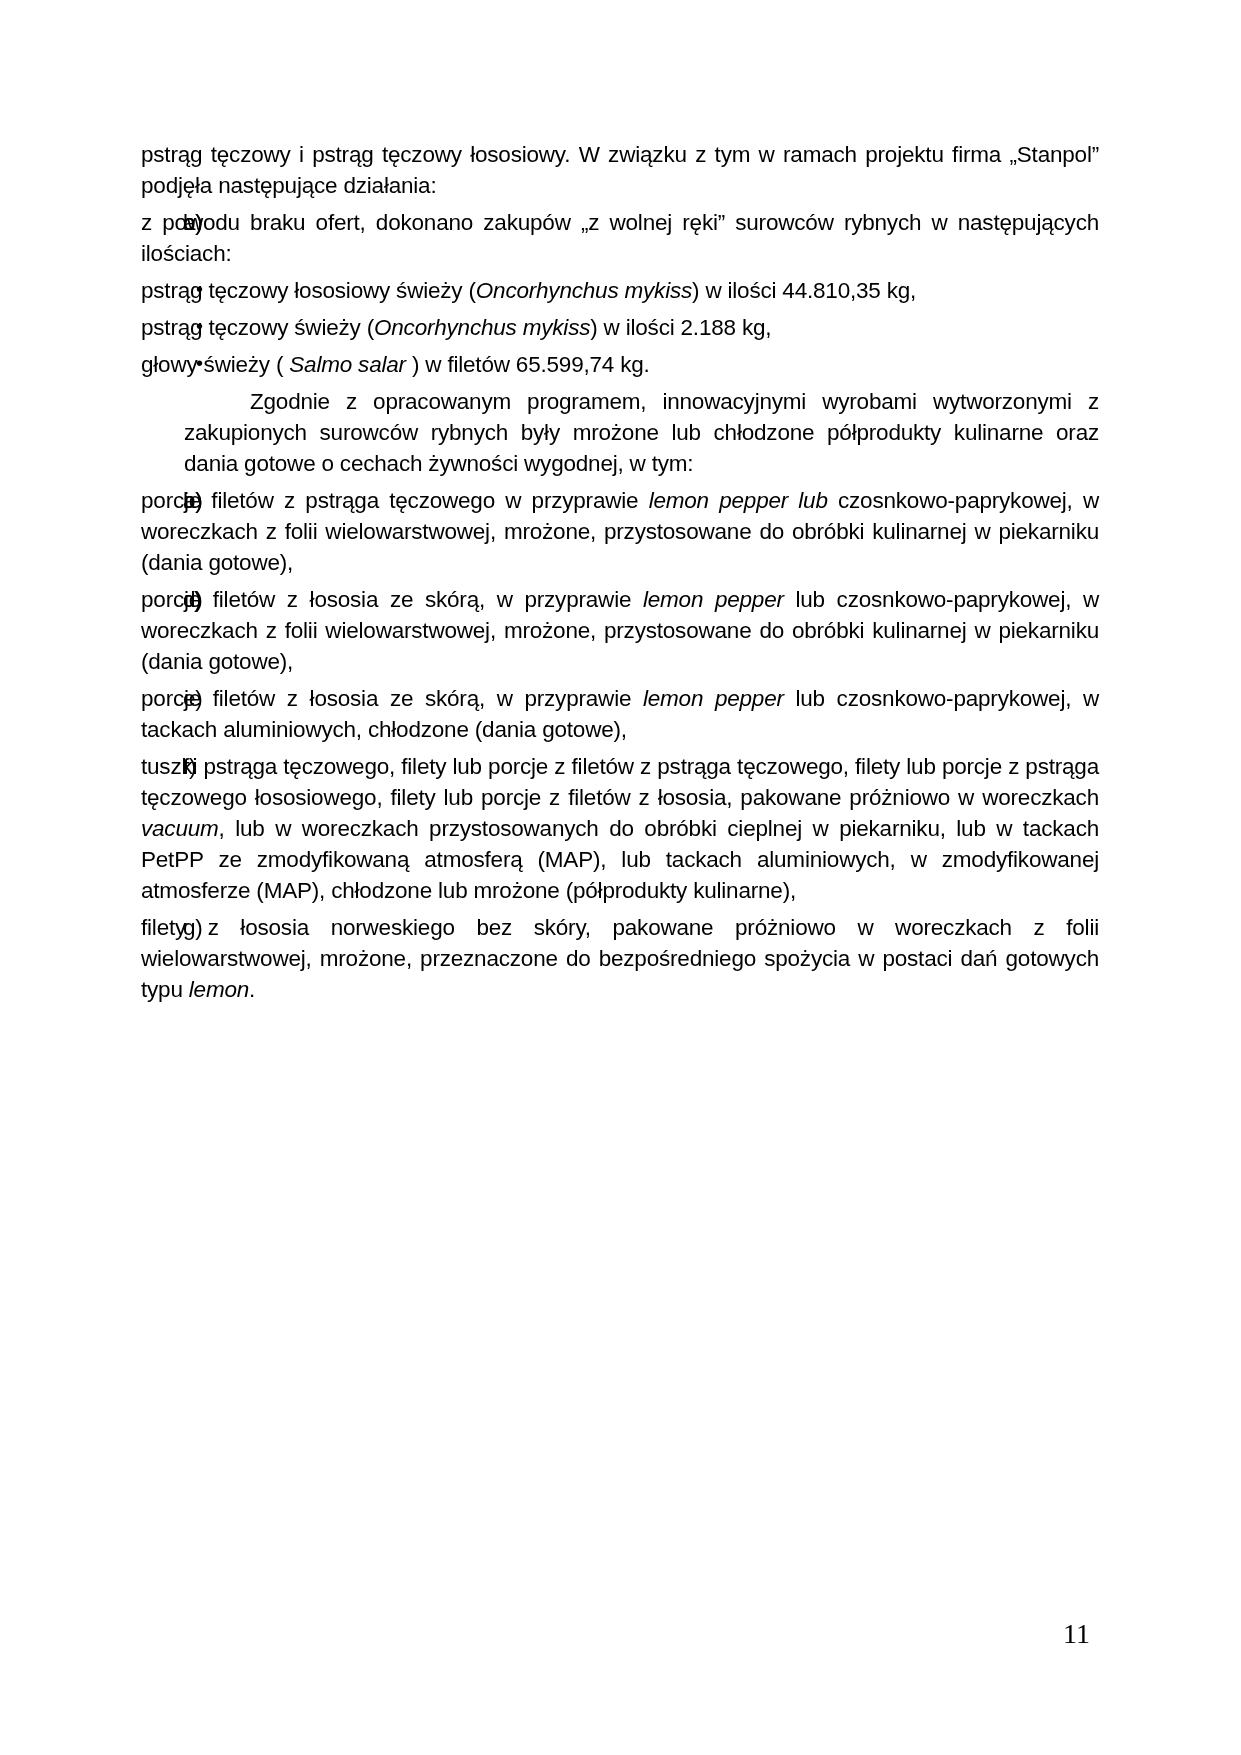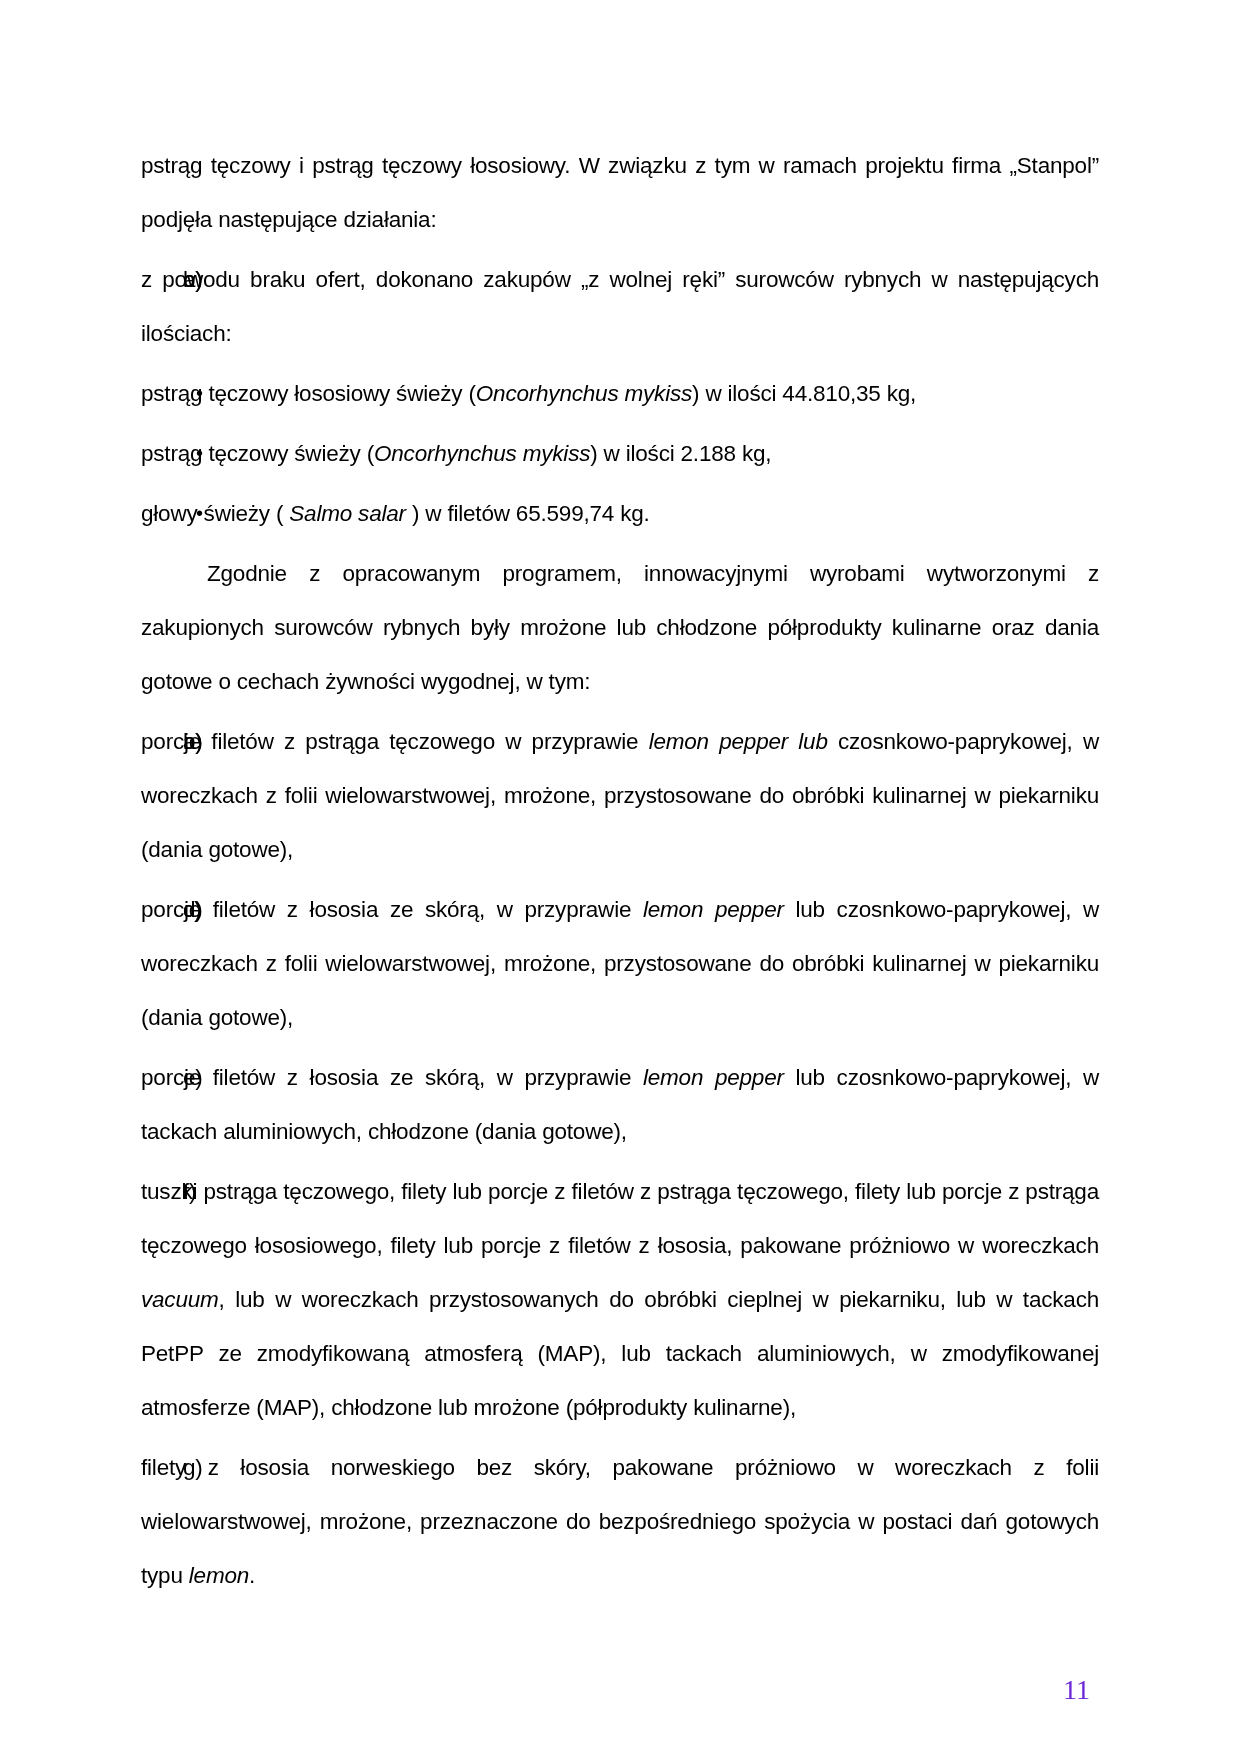--- a/index.html
+++ b/index.html
@@ -15,30 +15,31 @@
     color: #000000;
     font-family: "Liberation Sans", sans-serif;
     overflow: hidden;
   }
   .content {
     position: absolute;
     left: 141px;
     top: 139px;
     width: 958px;
     font-size: 22.5px;
-    line-height: 54px;
+    line-height: 31px;
     text-align: justify;
     letter-spacing: -0.2px;
   }
   .content p, .content .list-row {
     margin: 0 0 6px 0;
     padding: 0;
   }
   .para.indent {
     text-indent: 66px;
+    margin-left: 43px;
   }
   .letter-item {
     position: relative;
     padding-left: 82px;
   }
   .letter-item .marker {
     position: absolute;
     left: 42px;
     top: 0;
   }
@@ -50,26 +51,26 @@
     position: absolute;
     left: 55px;
     top: -1px;
     font-size: 20px;
   }
   em {
     font-style: italic;
   }
   .page-number {
     position: absolute;
-    top: 1676px;
+    top: 1620px;
     right: 151px;
     font-family: "Liberation Serif", serif;
     font-size: 28px;
     line-height: 1;
-    color: #6d28d9;
+    color: #000000;
   }
 </style>
 </head>
 <body>
 
 <div class="page">
   <main class="content" id="content">
       <p class="para"><span>pstrąg tęczowy i pstrąg tęczowy łososiowy. W związku z tym w ramach projektu firma „Stanpol” podjęła następujące działania:</span></p>
       <div class="list-row letter-item"><span class="marker">a)</span></div>
       <div class="list-row letter-item"><span class="marker">b)</span><span class="item-text"><span>z powodu braku ofert, dokonano zakupów „z wolnej ręki” surowców rybnych w następujących ilościach:</span></span></div>

